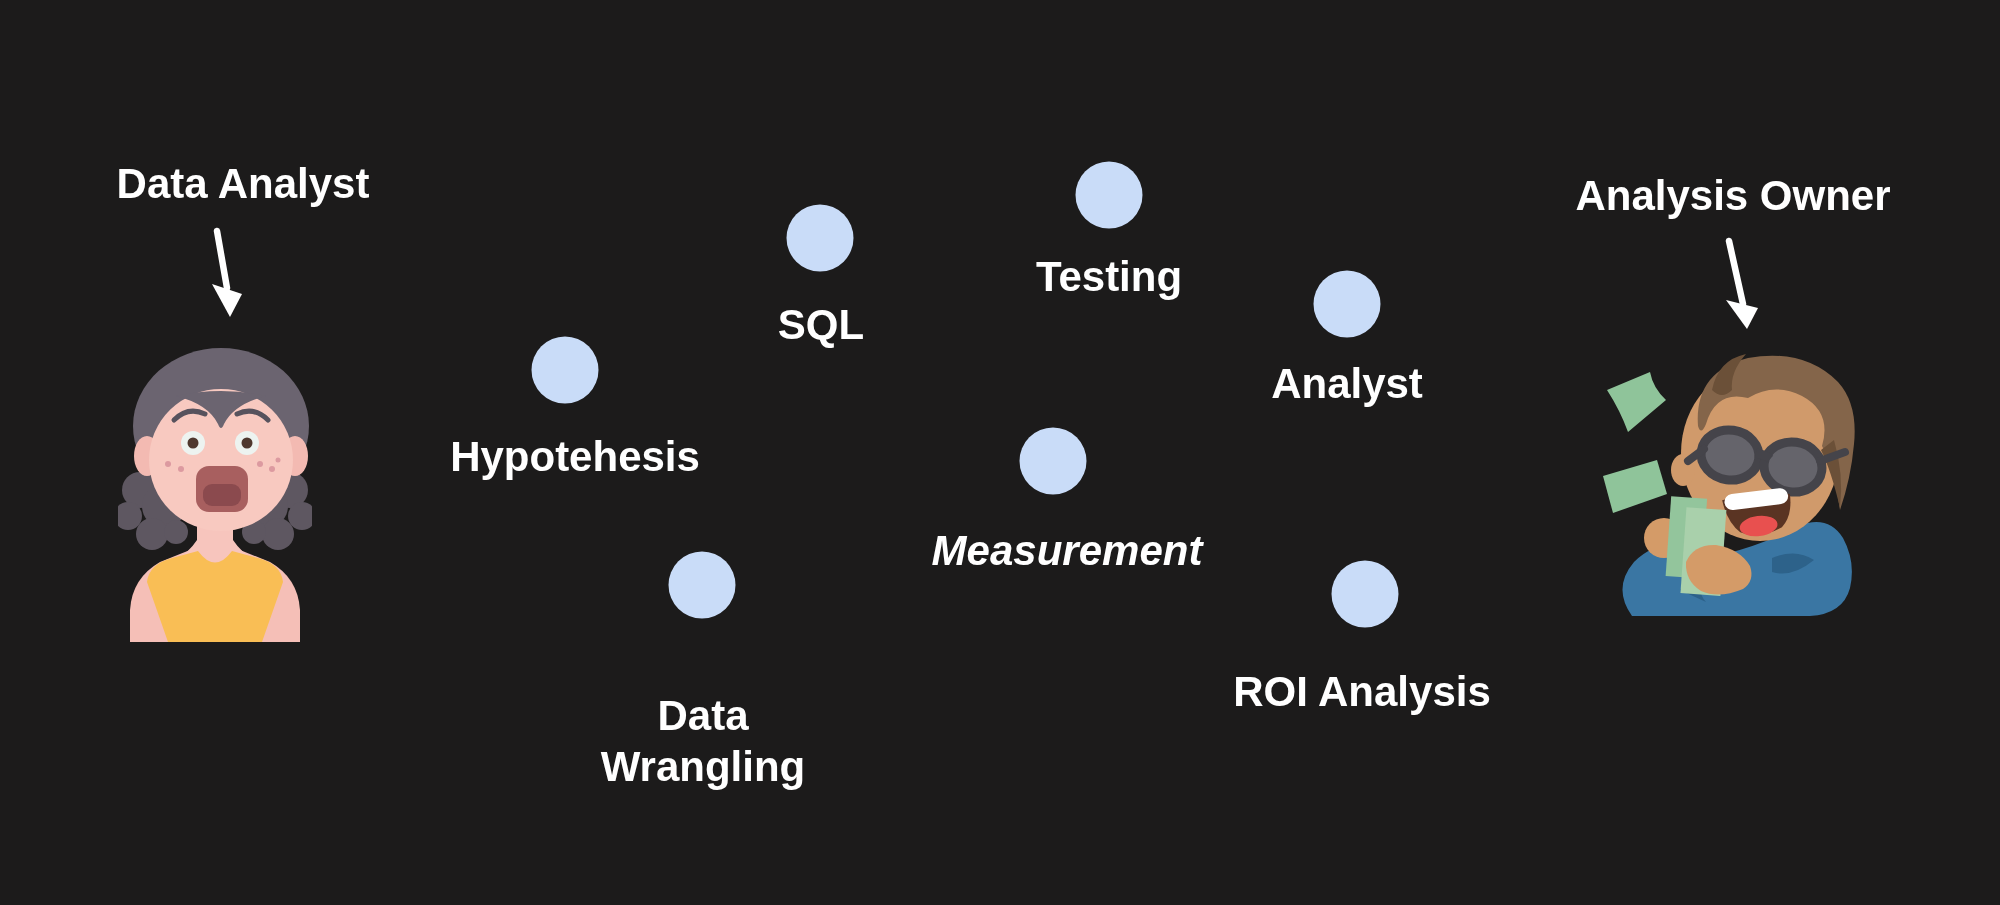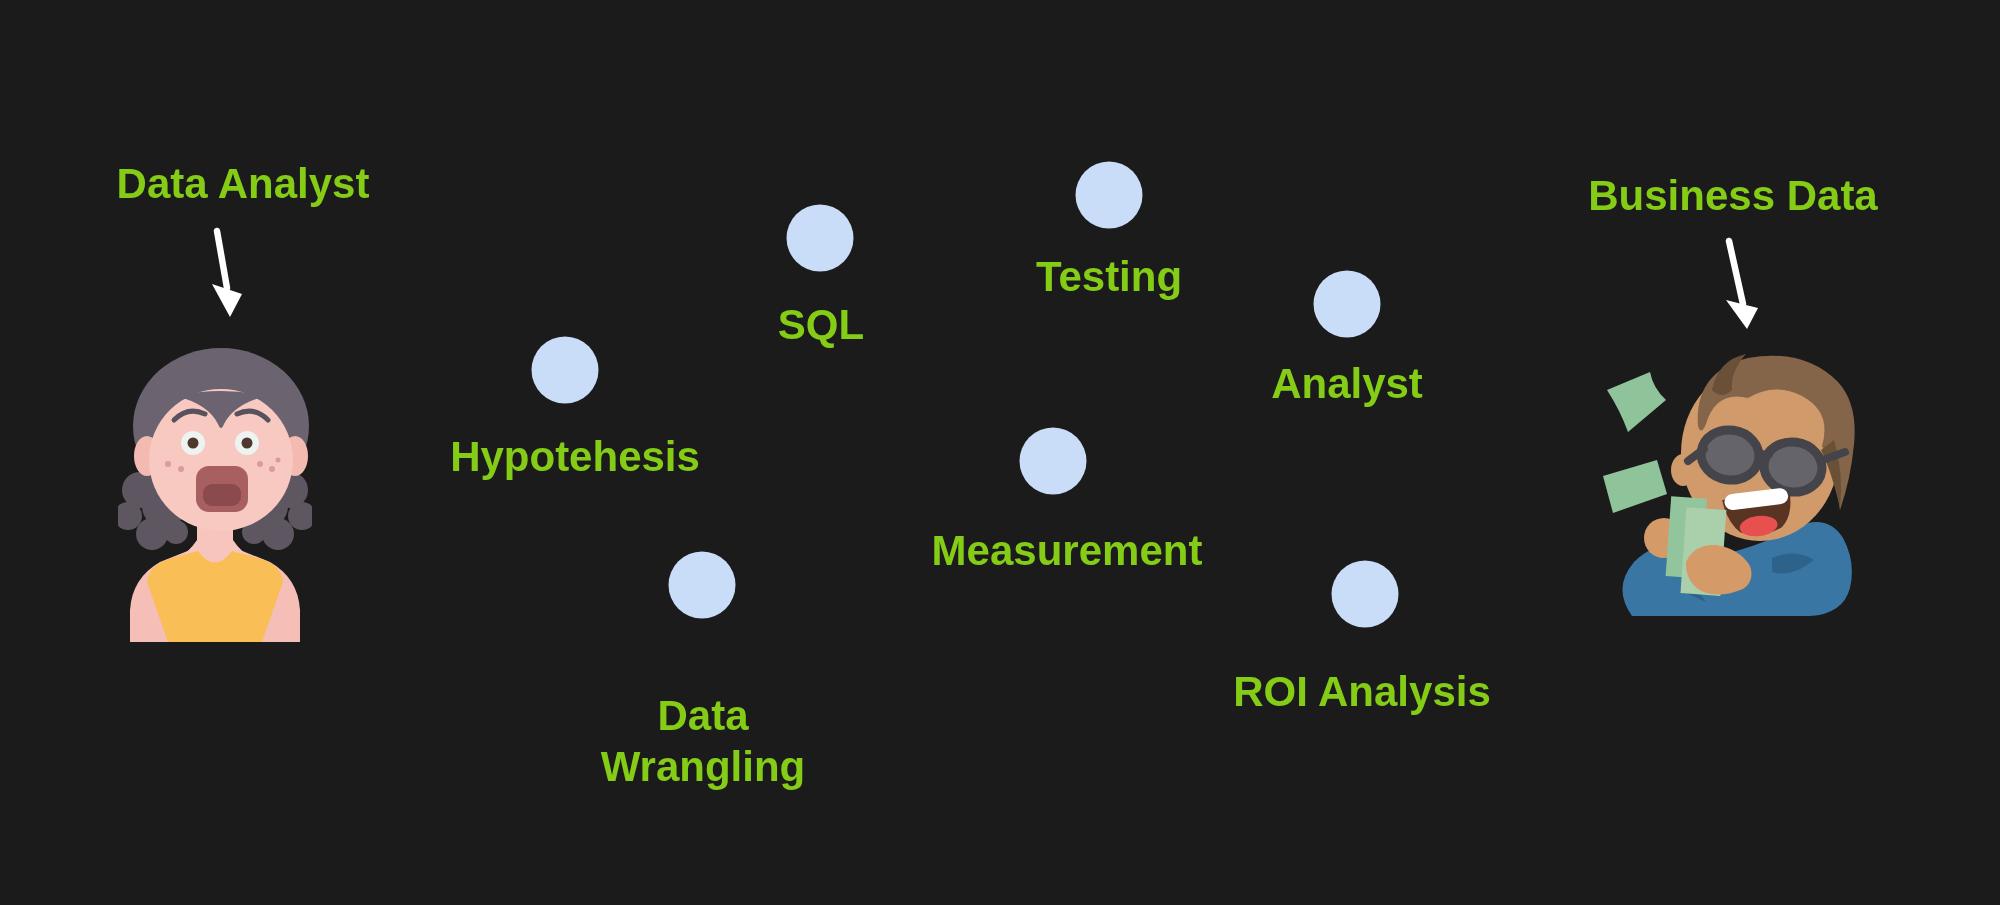--- a/index.html
+++ b/index.html
@@ -1,18 +1,18 @@
 <!DOCTYPE html>
 <html><head>
 <meta charset="utf-8">
 <style>
   html,body{margin:0;padding:0;background:#1c1b1b;}
   #scene{position:relative;width:2000px;height:905px;background:#1c1b1b;overflow:hidden;
          font-family:"Liberation Sans",sans-serif;}
-  .label{position:absolute;transform:translate(-50%,-50%);color:#84cc16;
+  .label{position:absolute;transform:translate(-50%,-50%);color:#ffffff;
          font-weight:bold;font-size:42px;line-height:1.1;white-space:nowrap;text-align:center;}
   .label.wrap{white-space:normal;width:300px;line-height:51px;}
   .dot{position:absolute;width:67px;height:67px;border-radius:50%;background:#c9dcf8;
        transform:translate(-50%,-50%);}
   .illu{position:absolute;}
   .arrow{position:absolute;}
   
   .lbl-analyst{left:243px;top:184px;}
   .lbl-owner{left:1733px;top:196px;}
   
@@ -27,31 +27,31 @@
   .dot-testing{left:1109px;top:195px;}
   .dot-wrangling{left:702px;top:585px;}
   .dot-measurement{left:1053px;top:461px;}
   .dot-action{left:1347px;top:304px;}
   .dot-roi{left:1365px;top:594px;}
   
   .lbl-hypotehesis{left:575px;top:457px;}
   .lbl-sql{left:821px;top:325px;}
   .lbl-testing{left:1109px;top:277px;}
   .lbl-wrangling{left:703px;top:741px;}
-  .lbl-measurement{left:1067px;top:551px;}
+  .lbl-measurement{left:1067px;top:551px;font-style:italic;}
   .lbl-action{left:1347px;top:384px;}
   .lbl-roi{left:1362px;top:692px;}
 </style>
 </head>
 <body>
 
 <div id="scene">
 
   <div class="label lbl-analyst">Data Analyst</div>
-  <div class="label lbl-owner">Business Data</div>
+  <div class="label lbl-owner">Analysis Owner</div>
 
   <svg class="arrow arrow-left" width="40" height="92" viewBox="0 0 40 92">
     <line x1="12" y1="5" x2="22" y2="62" stroke="#ffffff" stroke-width="6.5" stroke-linecap="round"></line>
     <polygon points="7,58 37,68 25,91" fill="#ffffff"></polygon>
   </svg>
   <svg class="arrow arrow-right" width="44" height="94" viewBox="0 0 44 94">
     <line x1="11" y1="5" x2="25" y2="68" stroke="#ffffff" stroke-width="6.5" stroke-linecap="round"></line>
     <polygon points="8,64 40,72 29,93" fill="#ffffff"></polygon>
   </svg>
 

